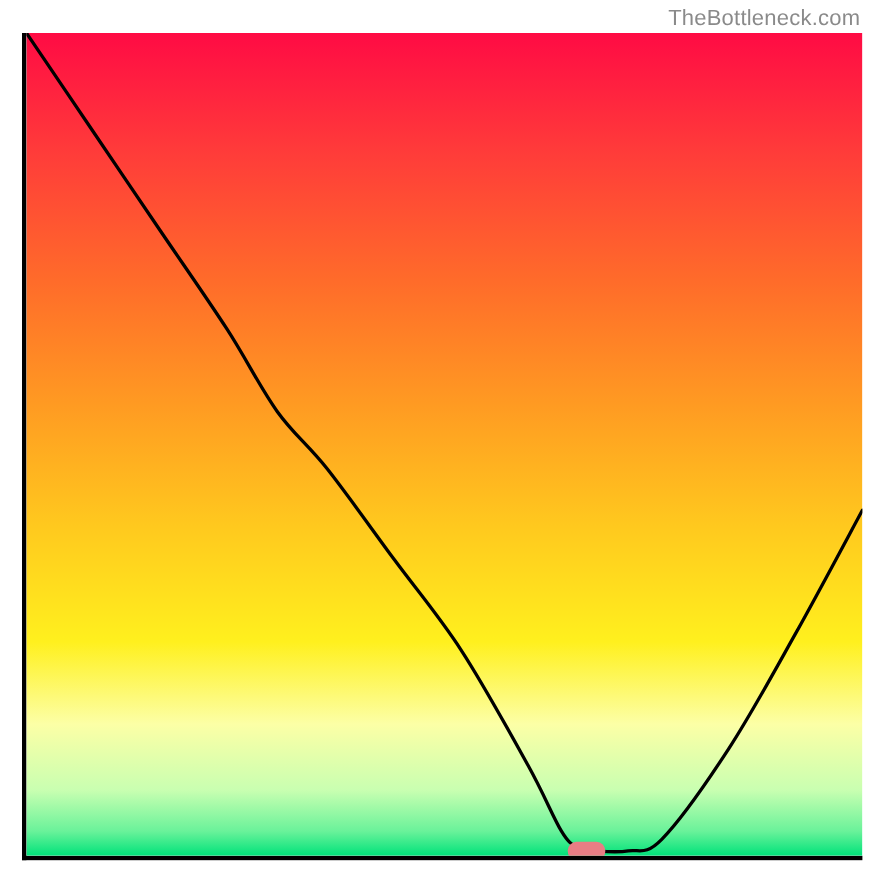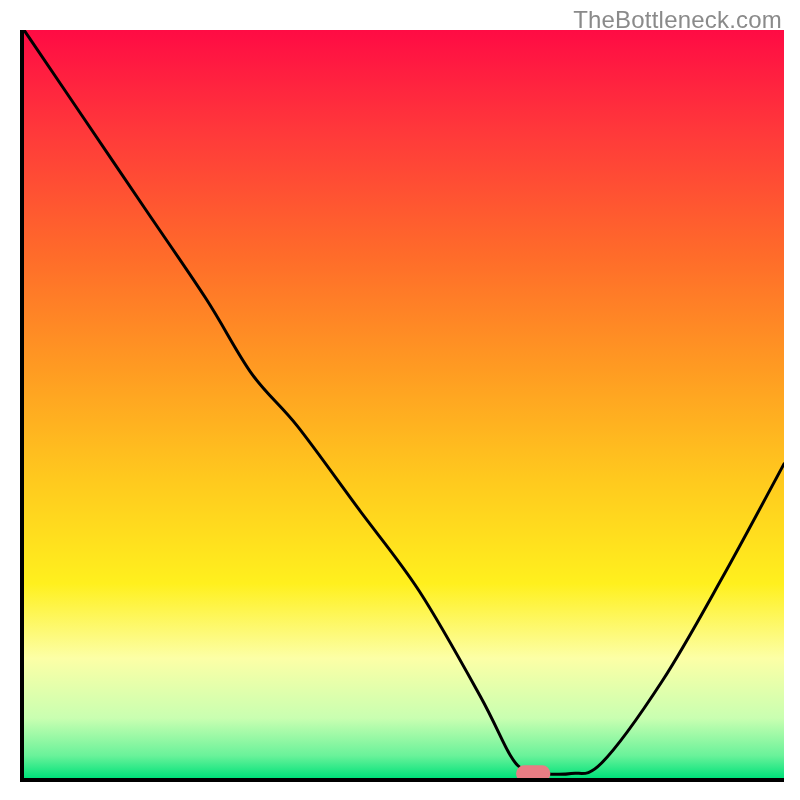--- a/index.html
+++ b/index.html
@@ -7,21 +7,21 @@
   width: 800px;
   height: 800px;
   background: #ffffff;
   position: relative;
   font-family: Arial, sans-serif;
 }
 .watermark {
   position: absolute;
   top: 6px;
   right: 18px;
-  font-size: 24px;
+  font-size: 20px;
   font-weight: 500;
   color: #8a8a8a;
   letter-spacing: 0.2px;
 }
 .chart-wrap {
   position: absolute;
   left: 20px;
   top: 30px;
   width: 764px;
   height: 752px;

